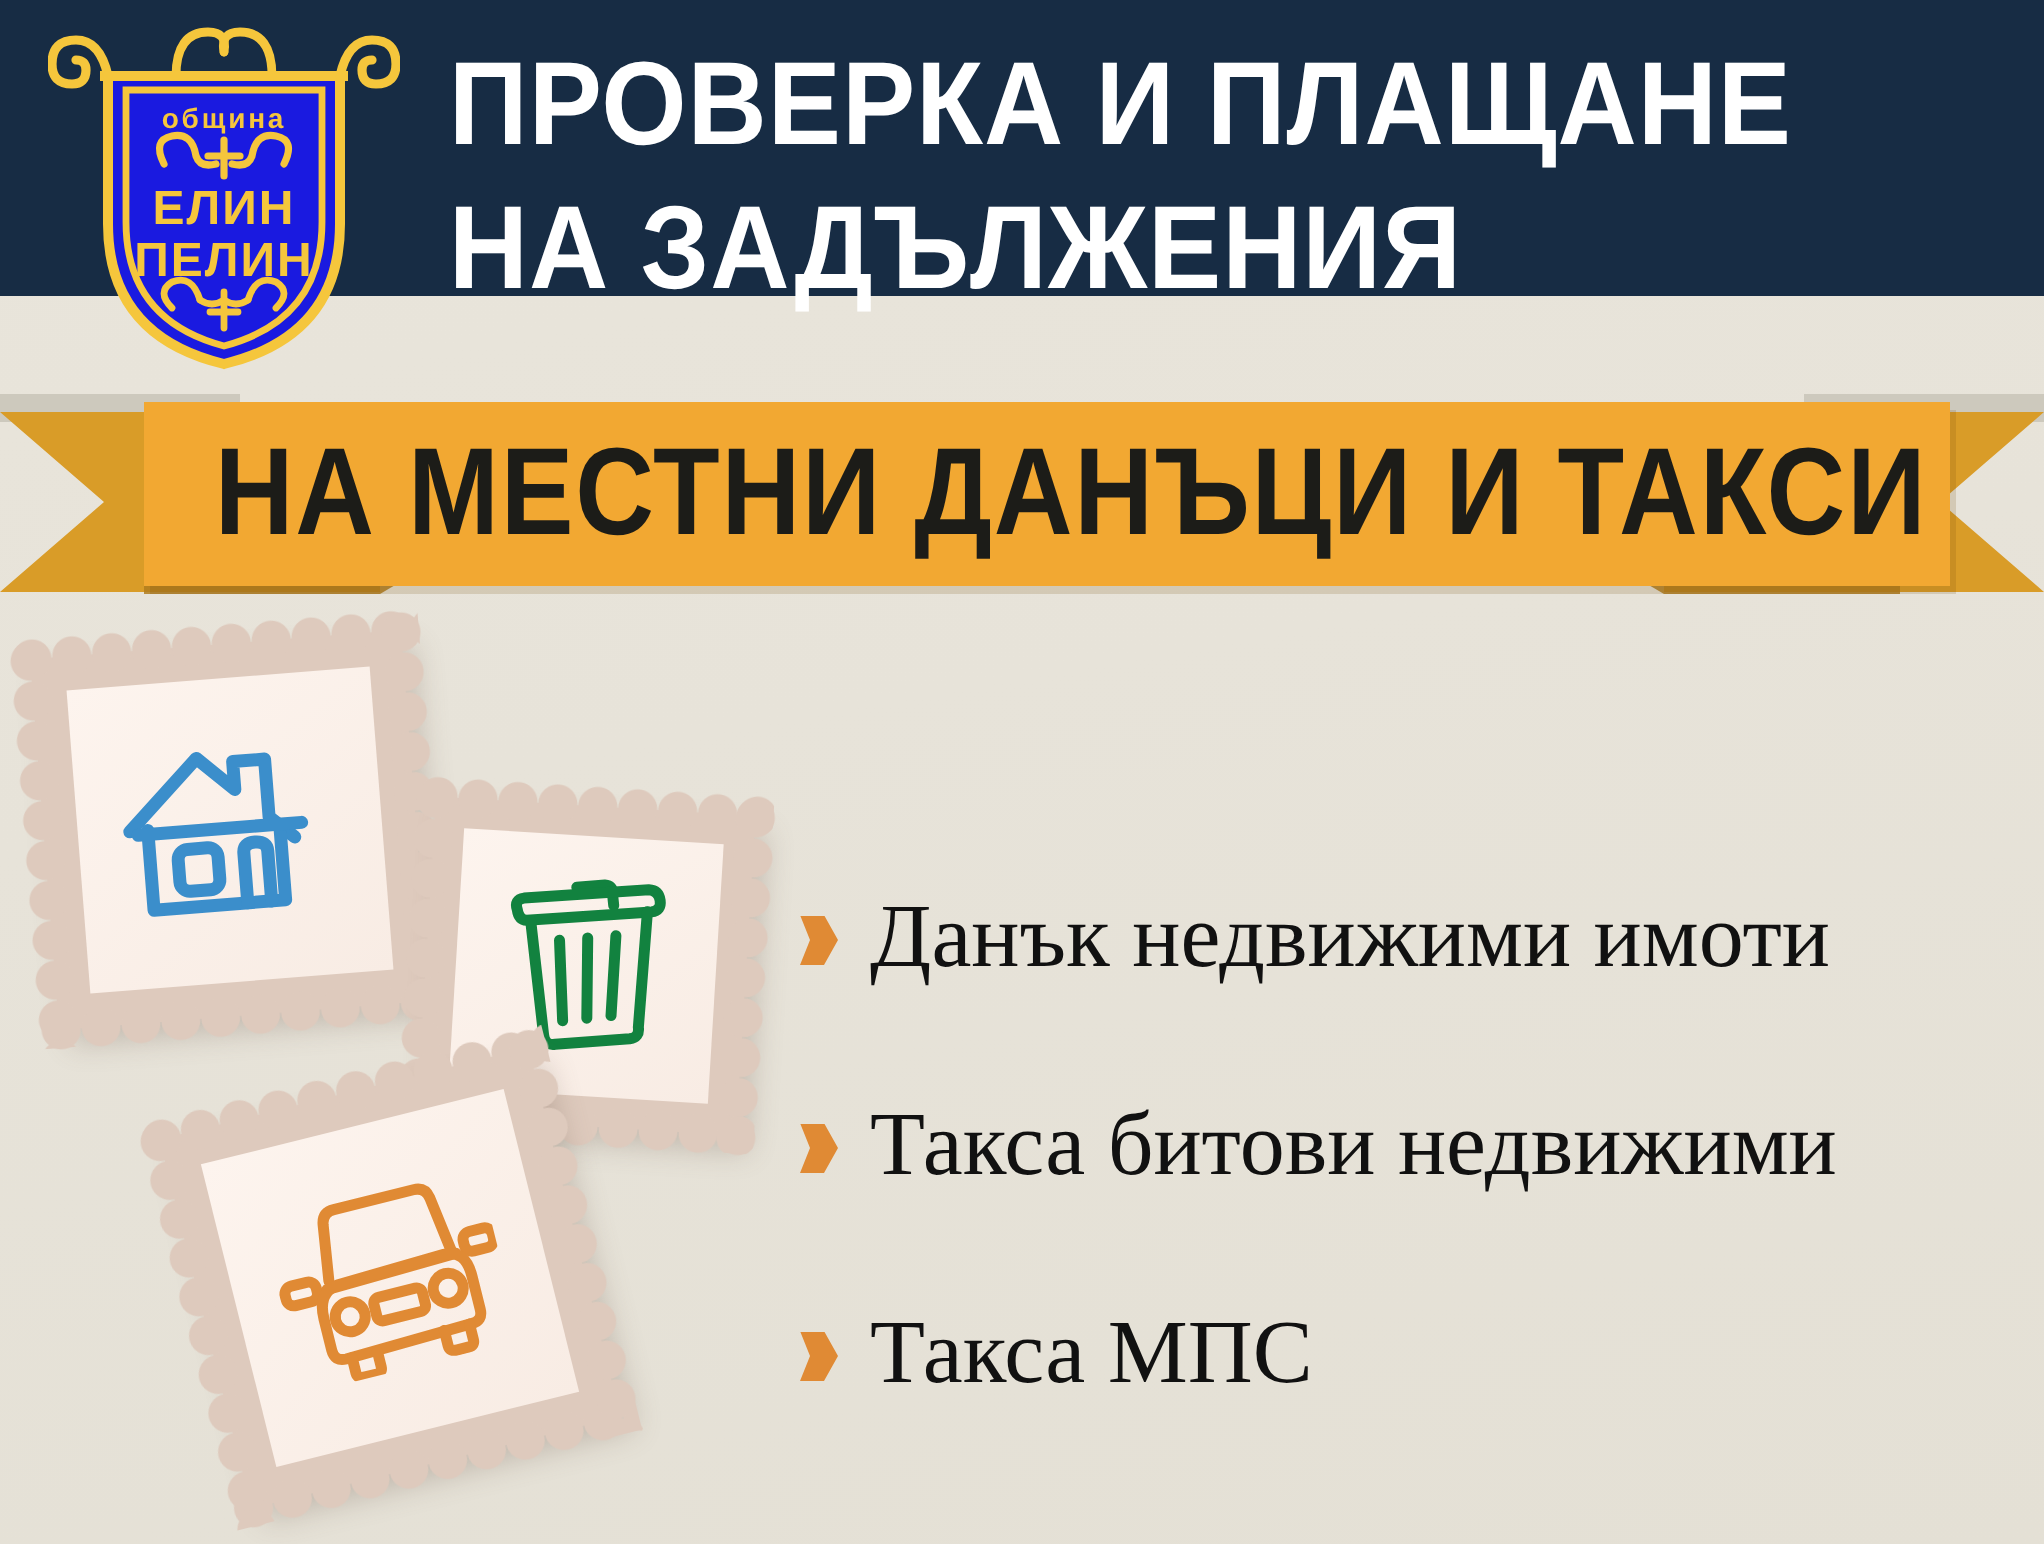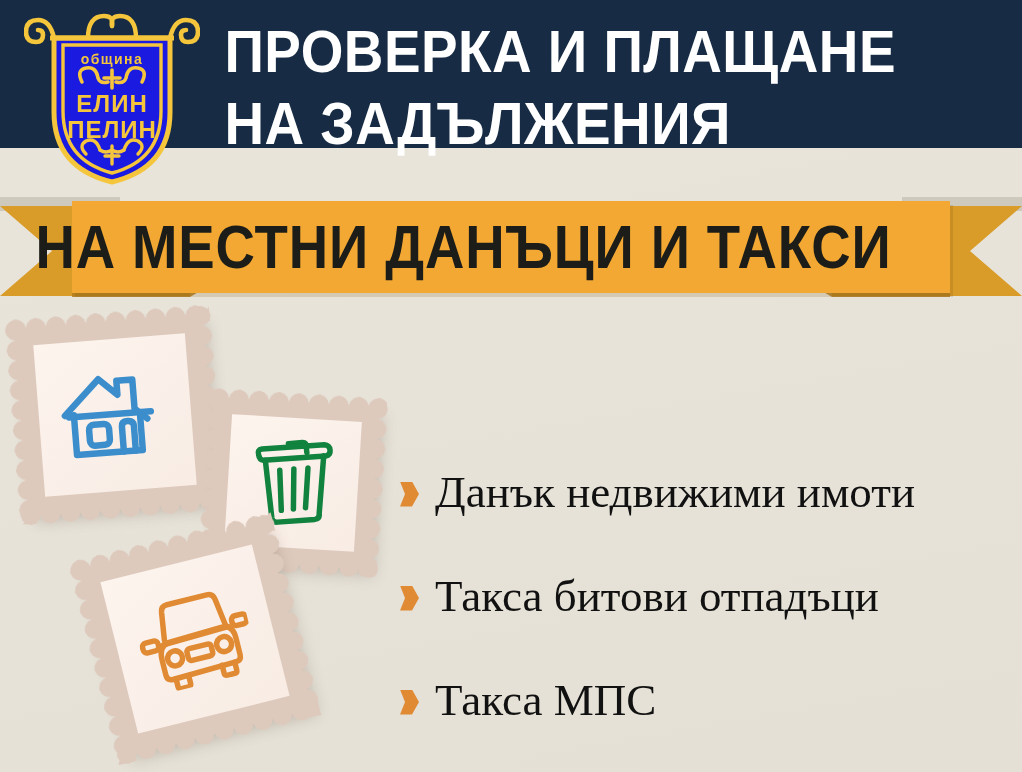--- a/index.html
+++ b/index.html
@@ -91,22 +91,23 @@
   }
   .ribbon-shadow.left  { left: 72px; clip-path: polygon(0 0, 140px 0, 118px 13px, 0 13px); }
   .ribbon-shadow.right { right: 72px; clip-path: polygon(0 0, 140px 0, 140px 13px, 22px 13px); }
   .ribbon-band {
     position: absolute;
     left: 72px; top: 15px;
     width: 878px; height: 92px;
     background: #f2a832;
     display: flex;
     align-items: center;
-    justify-content: flex-end;
+    justify-content: center;
     box-shadow: 3px 4px 0 rgba(120,85,15,.18);
+    padding-left: 25px;
   }
   .ribbon-text {
     font-family: "Liberation Sans", sans-serif;
     font-weight: bold;
     font-size: 62px;
     line-height: 62px;
     color: #1c1c18;
     letter-spacing: 1px;
     transform: scaleX(0.88);
     white-space: nowrap;
@@ -171,21 +172,21 @@
   #stamp-car {
     left: 100px; top: 544px;
     width: 190px; height: 190px;
     transform: rotate(-14deg);
   }
   #stamp-car .stamp-inner { left: 17px; top: 17px; width: 156px; height: 156px; }
 
   
   .bullet-list {
     position: absolute;
-    left: 400px; top: 440px;
+    left: 400px; top: 416px;
     width: 610px;
   }
   .bullet-row {
     display: flex;
     align-items: center;
     height: 104px;
   }
   .bullet-marker {
     flex: 0 0 auto;
     width: 19px; height: 25px;
@@ -331,21 +332,21 @@
 
   <div class="bullet-list">
 
     <div class="bullet-row">
       <span class="bullet-marker"></span>
       <span class="bullet-label">Данък недвижими имоти</span>
     </div>
 
     <div class="bullet-row">
       <span class="bullet-marker"></span>
-      <span class="bullet-label">Такса битови отпадъци</span>
+      <span class="bullet-label">Такса битови недвижими</span>
     </div>
 
     <div class="bullet-row">
       <span class="bullet-marker"></span>
       <span class="bullet-label">Такса МПС</span>
     </div>
 
   </div>
 
 </div>

